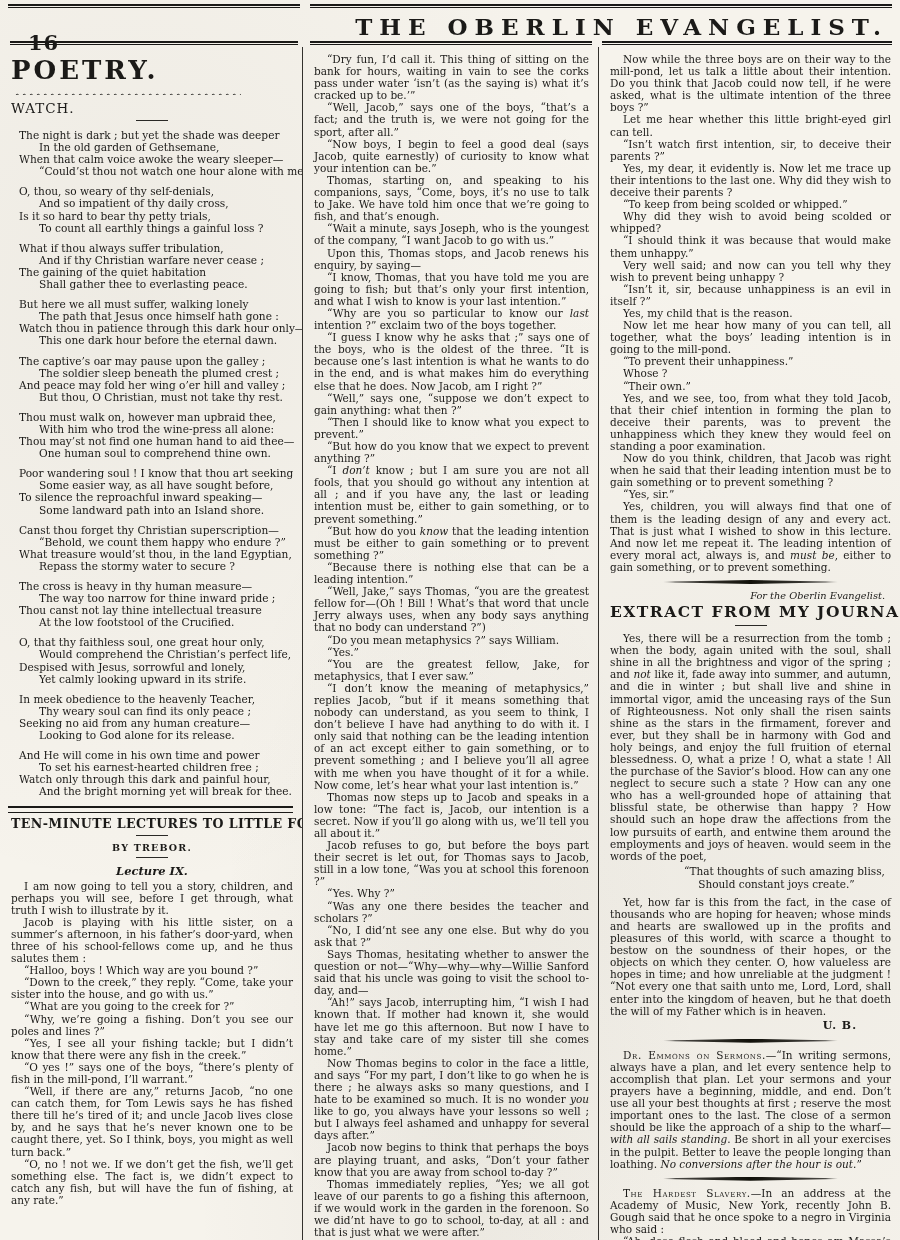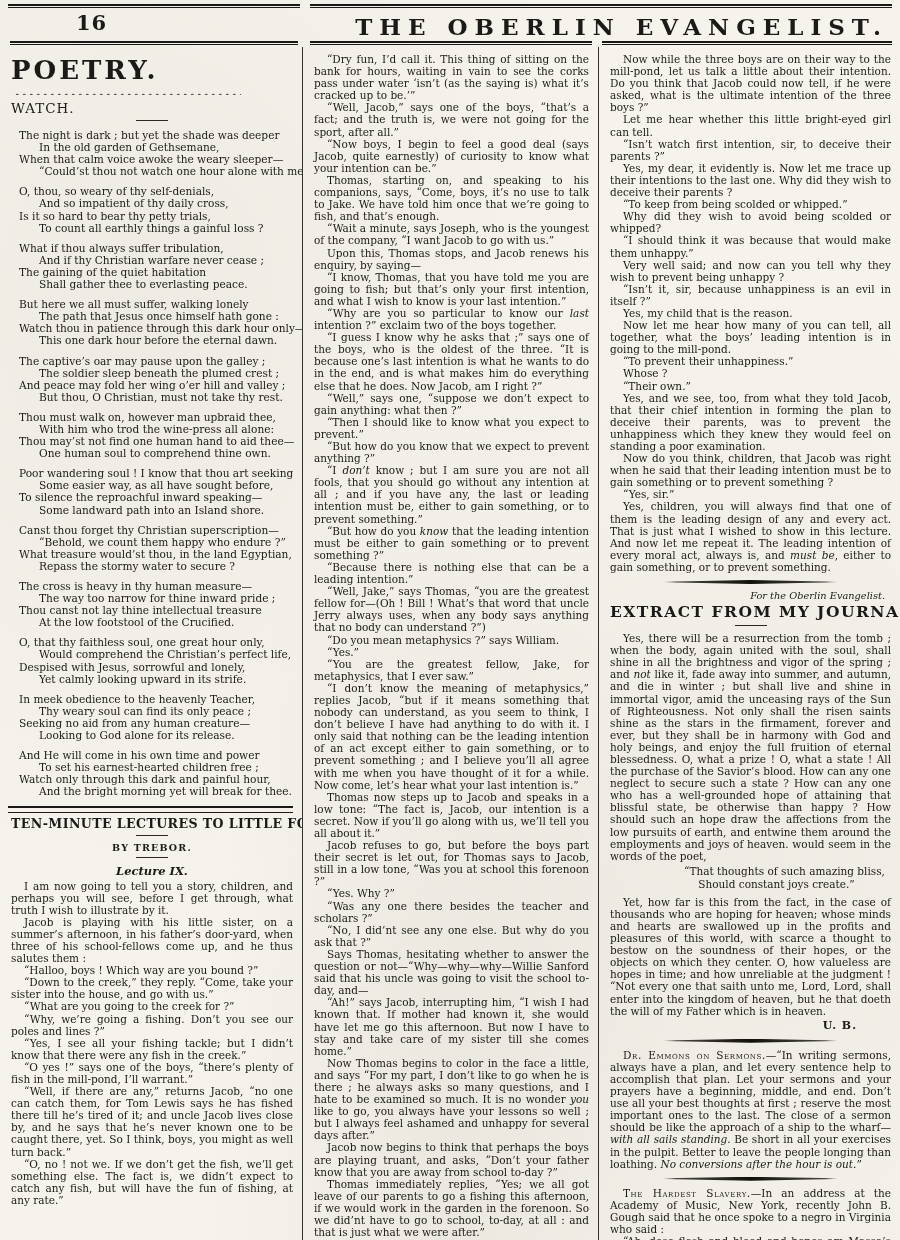--- a/index.html
+++ b/index.html
@@ -14,21 +14,21 @@
     font-family:"DejaVu Serif", serif;
   }
   
   .rule-row{position:absolute;left:0;width:900px;display:flex;}
   .double-rule{height:4px;border-top:2px solid #1a1917;border-bottom:1px solid #1a1917;}
   .seg{box-sizing:border-box;}
   .top-rules{top:4px;}
   .head-rules{top:41px;}
   
   .masthead{position:absolute;top:8px;left:0;width:900px;height:34px;}
-  .page-number{position:absolute;left:28px;top:2px;font-size:21px;font-weight:bold;letter-spacing:1px;margin-left:48px;}
+  .page-number{position:absolute;left:28px;top:22px;font-size:21px;font-weight:bold;letter-spacing:1px;}
   .paper-title{position:absolute;left:0;right:12px;top:5px;margin:0;text-align:right;
     font-size:23px;font-weight:bold;letter-spacing:7px;white-space:nowrap;}
   
   .columns{position:absolute;top:47px;left:0;right:0;bottom:0;display:flex;}
   .col{box-sizing:border-box;overflow:hidden;padding:6px 9px 0 11px;}
   .col-left{width:302px;}
   .col-mid{width:296px;border-left:1.5px solid #33312d;}
   .col-right{width:302px;border-left:1.5px solid #33312d;}
   
   .poetry-title{margin:2px 0 2px;font-size:26px;font-weight:bold;letter-spacing:3px;}

